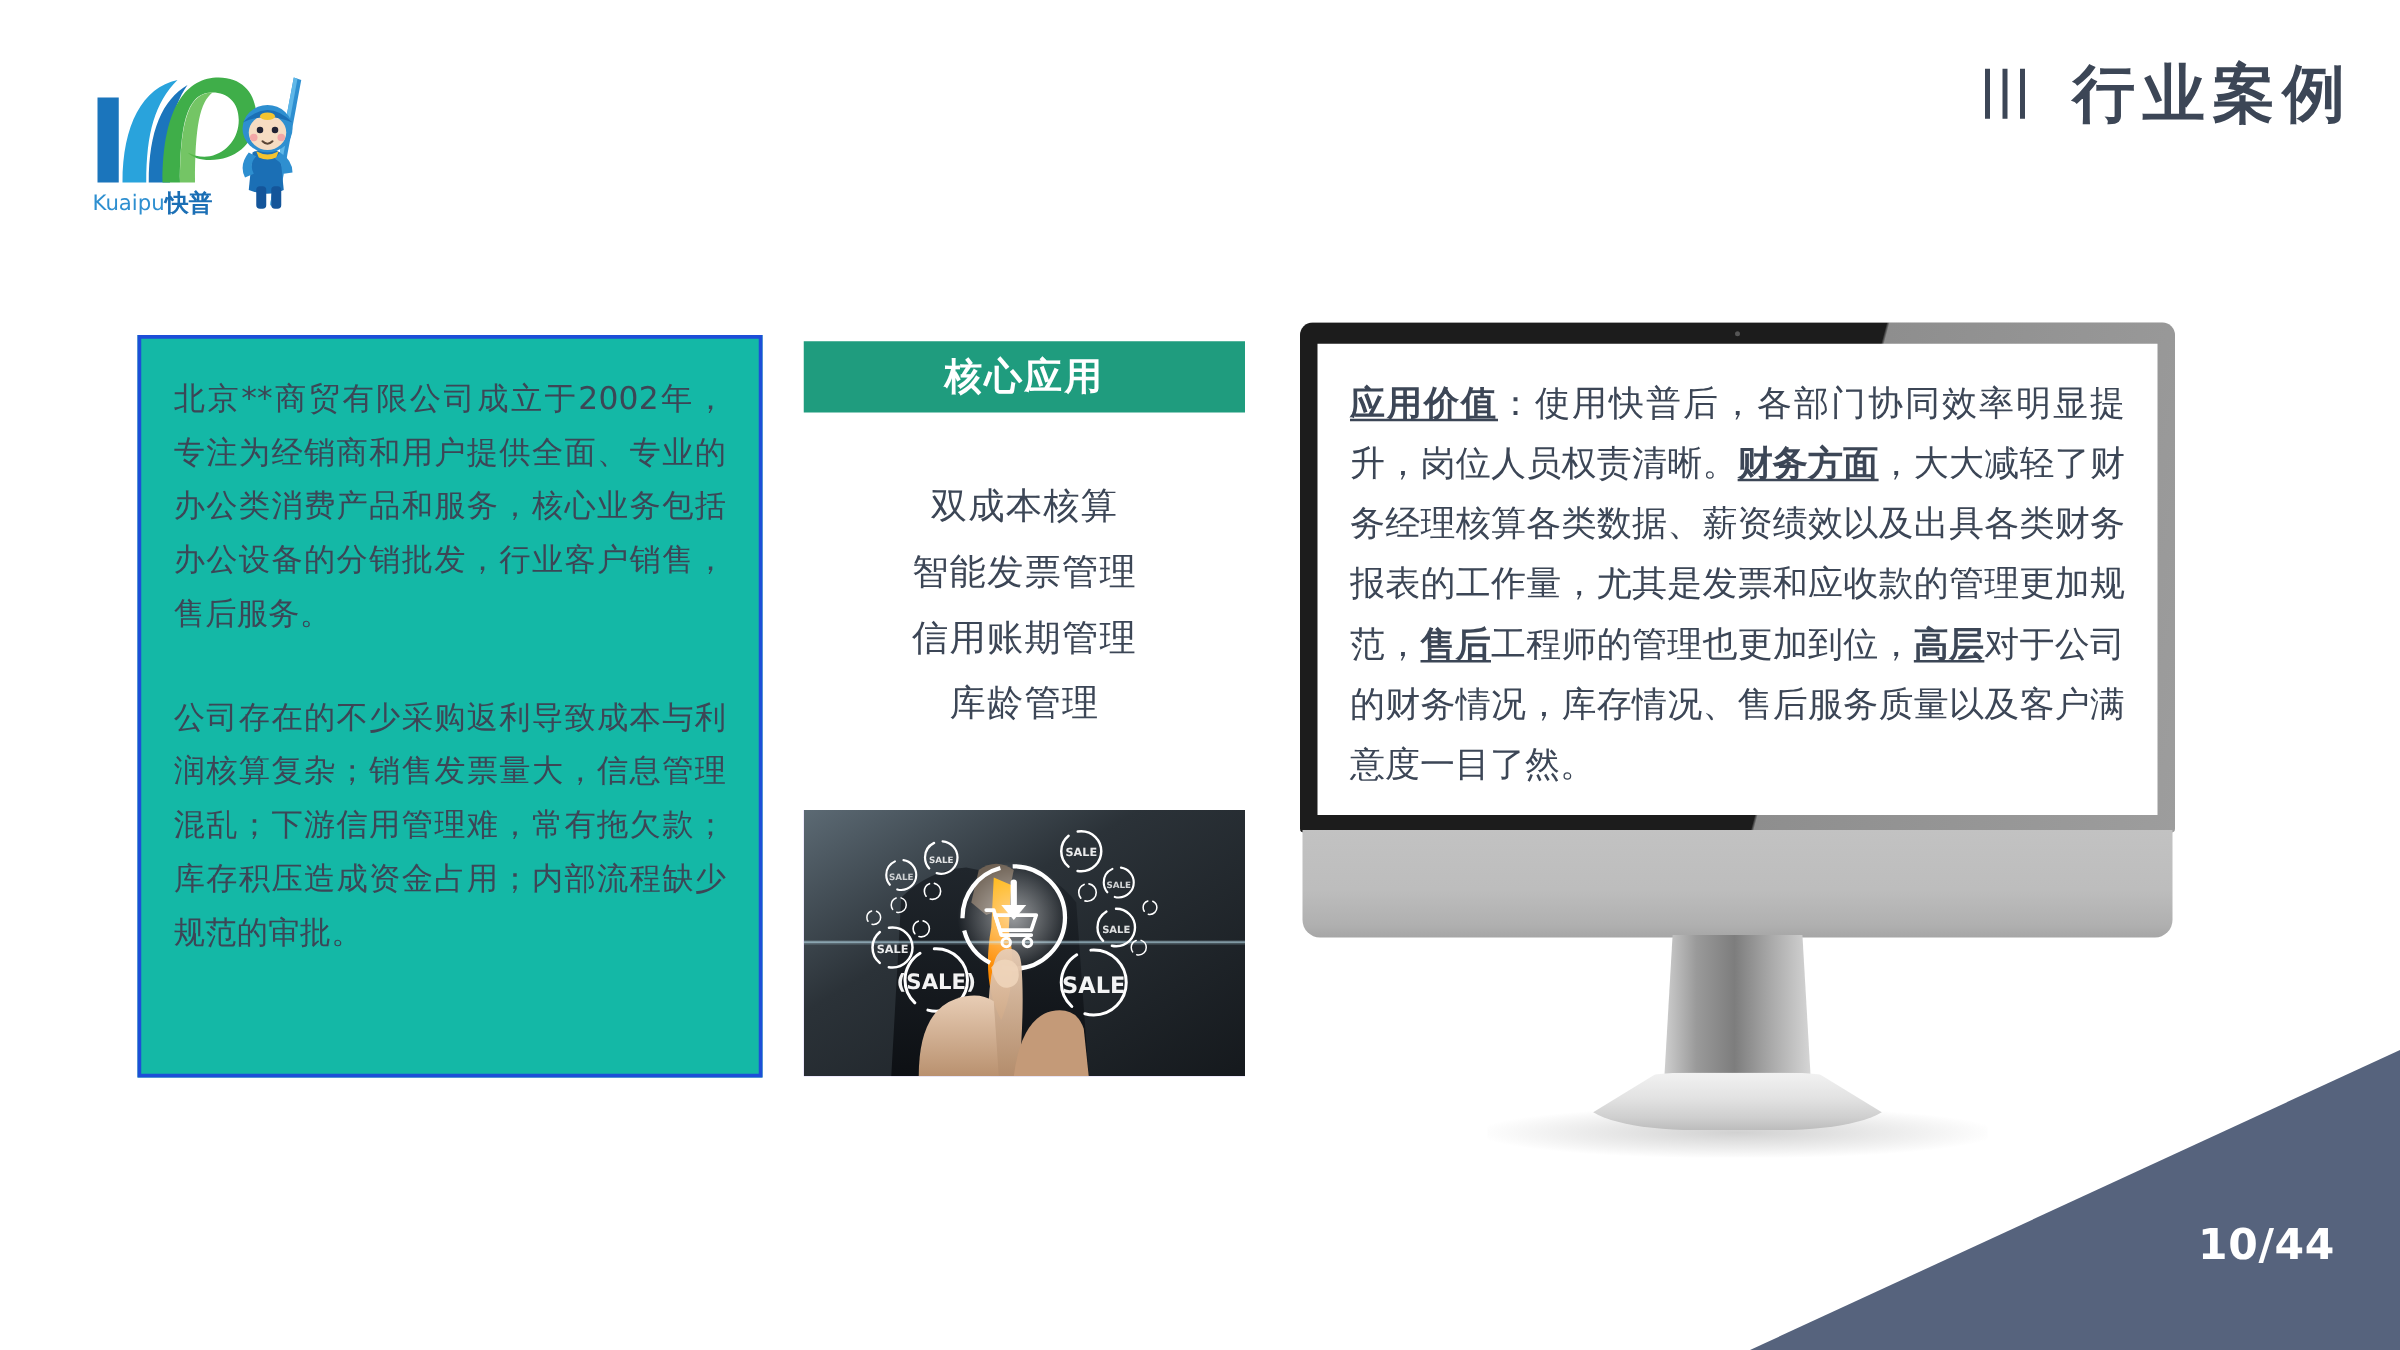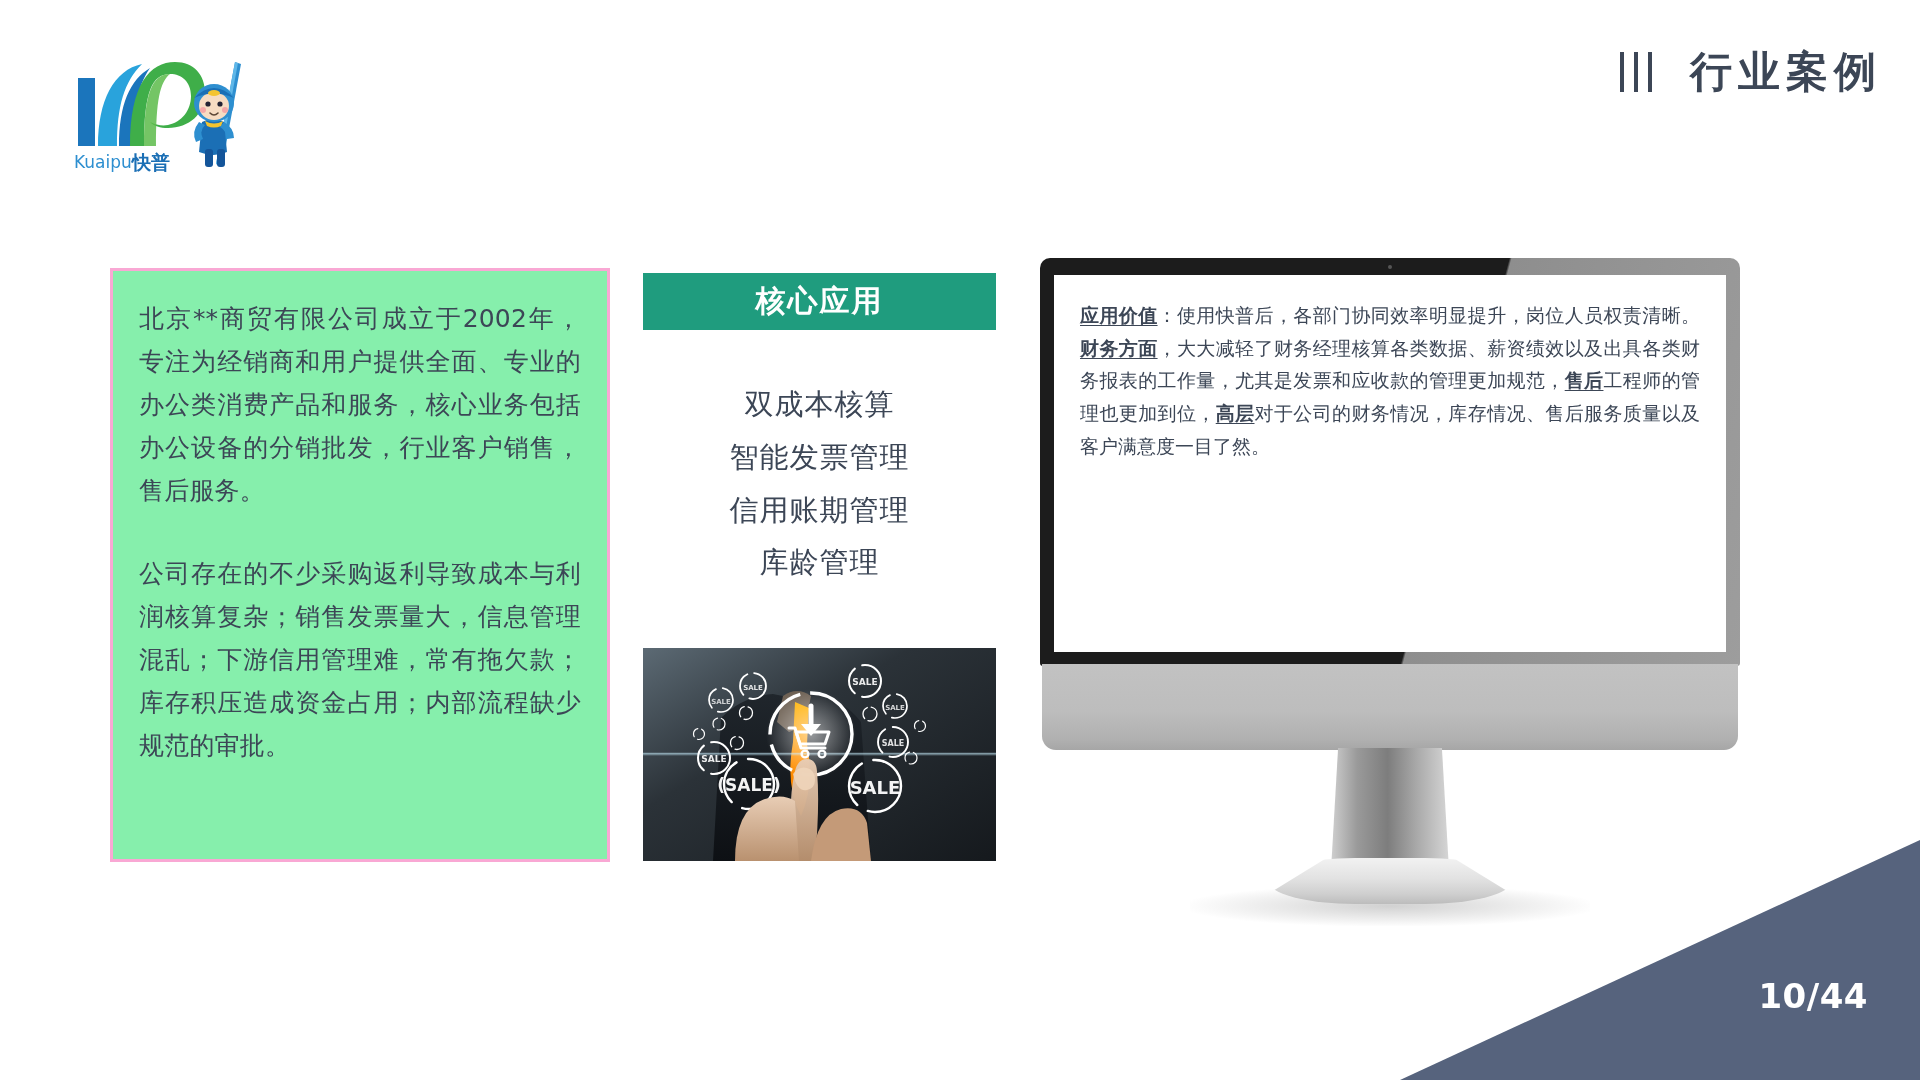--- a/index.html
+++ b/index.html
@@ -52,38 +52,38 @@
     align-items: center;
     height: 44px;
   }
   .title-bars i {
     display: block;
     width: 4px;
     height: 40px;
     background: #3c4656;
   }
   .title-text {
-    font-size: 42px;
+    font-size: 50px;
     font-weight: 700;
     letter-spacing: 6px;
     color: #3c4656;
     line-height: 1;
     white-space: nowrap;
   }
 
   
   .left-box {
     position: absolute;
     left: 110px;
     top: 268px;
     width: 500px;
     height: 594px;
     box-sizing: border-box;
-    border: 3px solid #f9a8d4;
-    background: #86efac;
+    border: 3px solid #1d4ed8;
+    background: #14b8a6;
     padding: 26px 26px 18px 26px;
   }
   .left-box p {
     margin: 0;
     font-size: 25px;
     line-height: 1.72;
     color: #3c4656;
     text-align: justify;
     text-justify: inter-ideograph;
     letter-spacing: 0.2px;
@@ -165,21 +165,21 @@
     left: 14px; top: 17px;
     width: 672px;
     height: 377px;
     background: #ffffff;
     box-sizing: border-box;
     padding: 24px 26px;
     overflow: hidden;
   }
   .mon-screen p {
     margin: 0;
-    font-size: 19px;
+    font-size: 28px;
     line-height: 1.72;
     color: #3c4656;
     text-align: justify;
     text-justify: inter-ideograph;
   }
   .mon-screen b {
     font-weight: 700;
     text-decoration: underline;
     text-underline-offset: 3px;
   }

